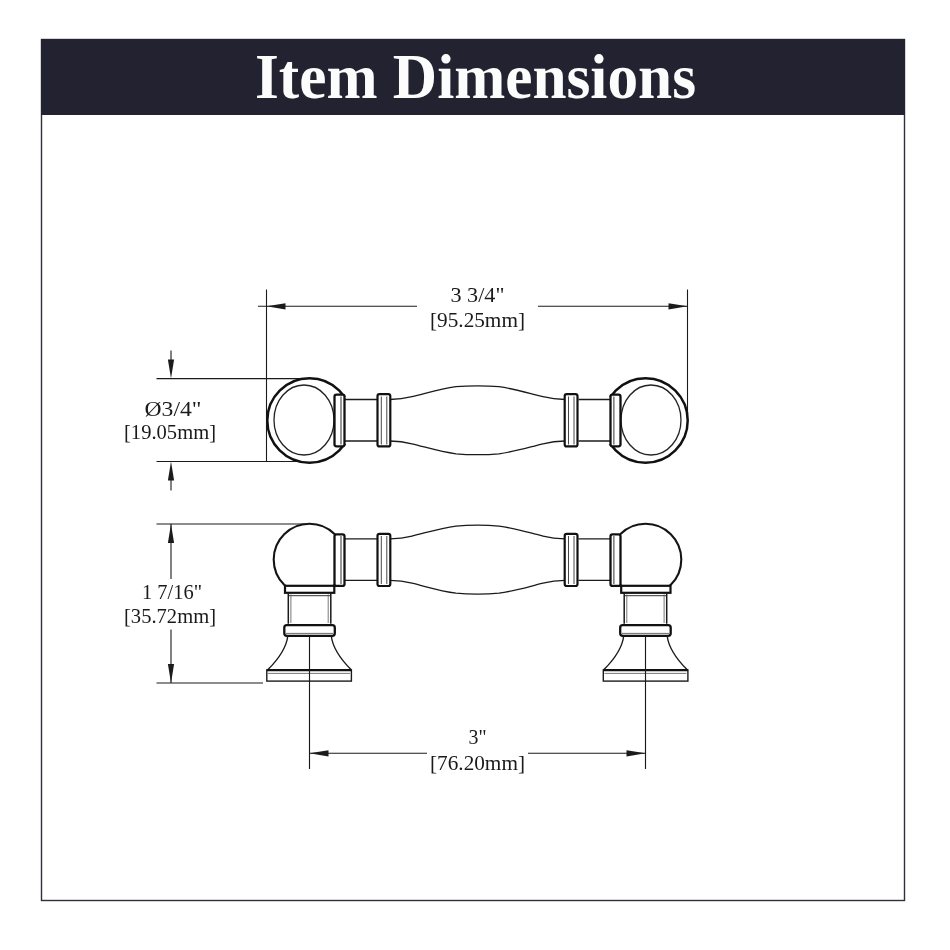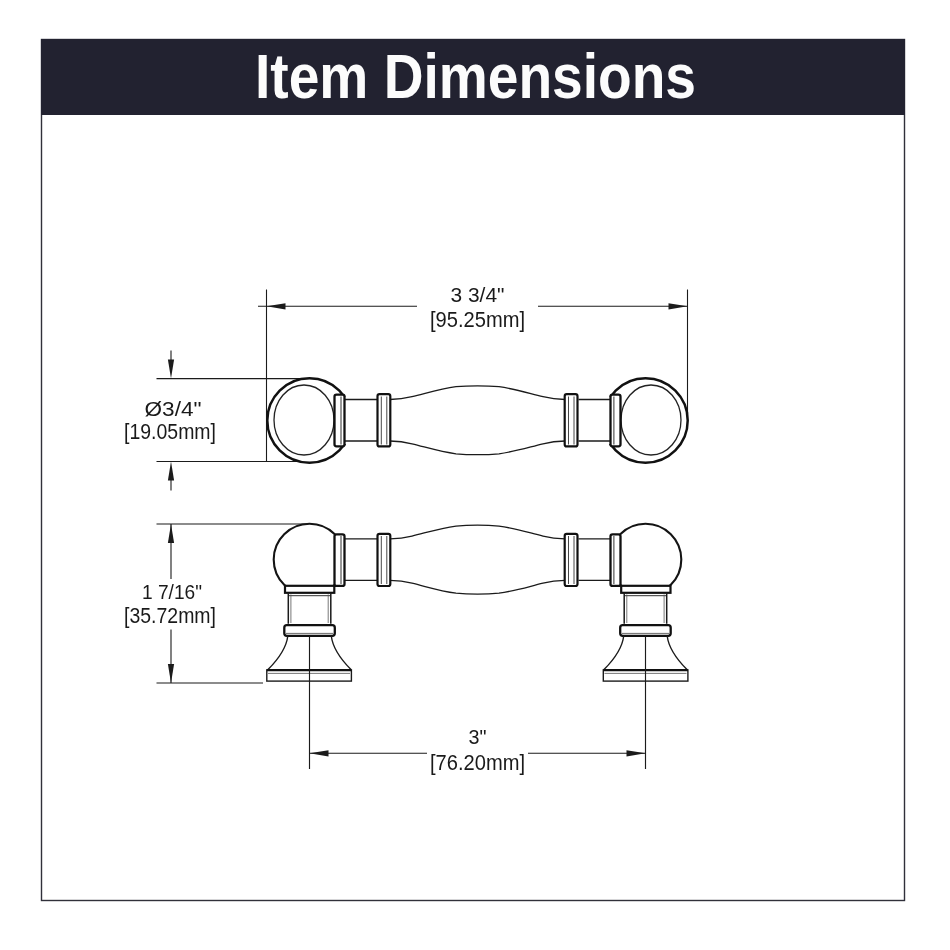--- a/index.html
+++ b/index.html
@@ -1,16 +1,16 @@
 <!DOCTYPE html>
 <html><head>
 <meta charset="utf-8">
 <style>
   html,body{margin:0;padding:0;background:#ffffff;width:950px;height:950px;overflow:hidden;}
-  #stage{position:relative;width:908px;height:950px;font-family:Liberation Sans, sans-serif;}
+  #stage{position:relative;width:908px;height:950px;font-family:Liberation Serif, serif;}
   svg{position:absolute;left:0;top:0;}
 </style>
 </head>
 <body>
 <div id="stage">
 <svg width="950" height="950" viewBox="0 0 950 950">
 
   <rect x="41.5" y="39.5" width="863" height="861" fill="#ffffff" stroke="#30303a" stroke-width="1.4"></rect>
 
   <rect x="41" y="39" width="864" height="76" fill="#222230"></rect>

